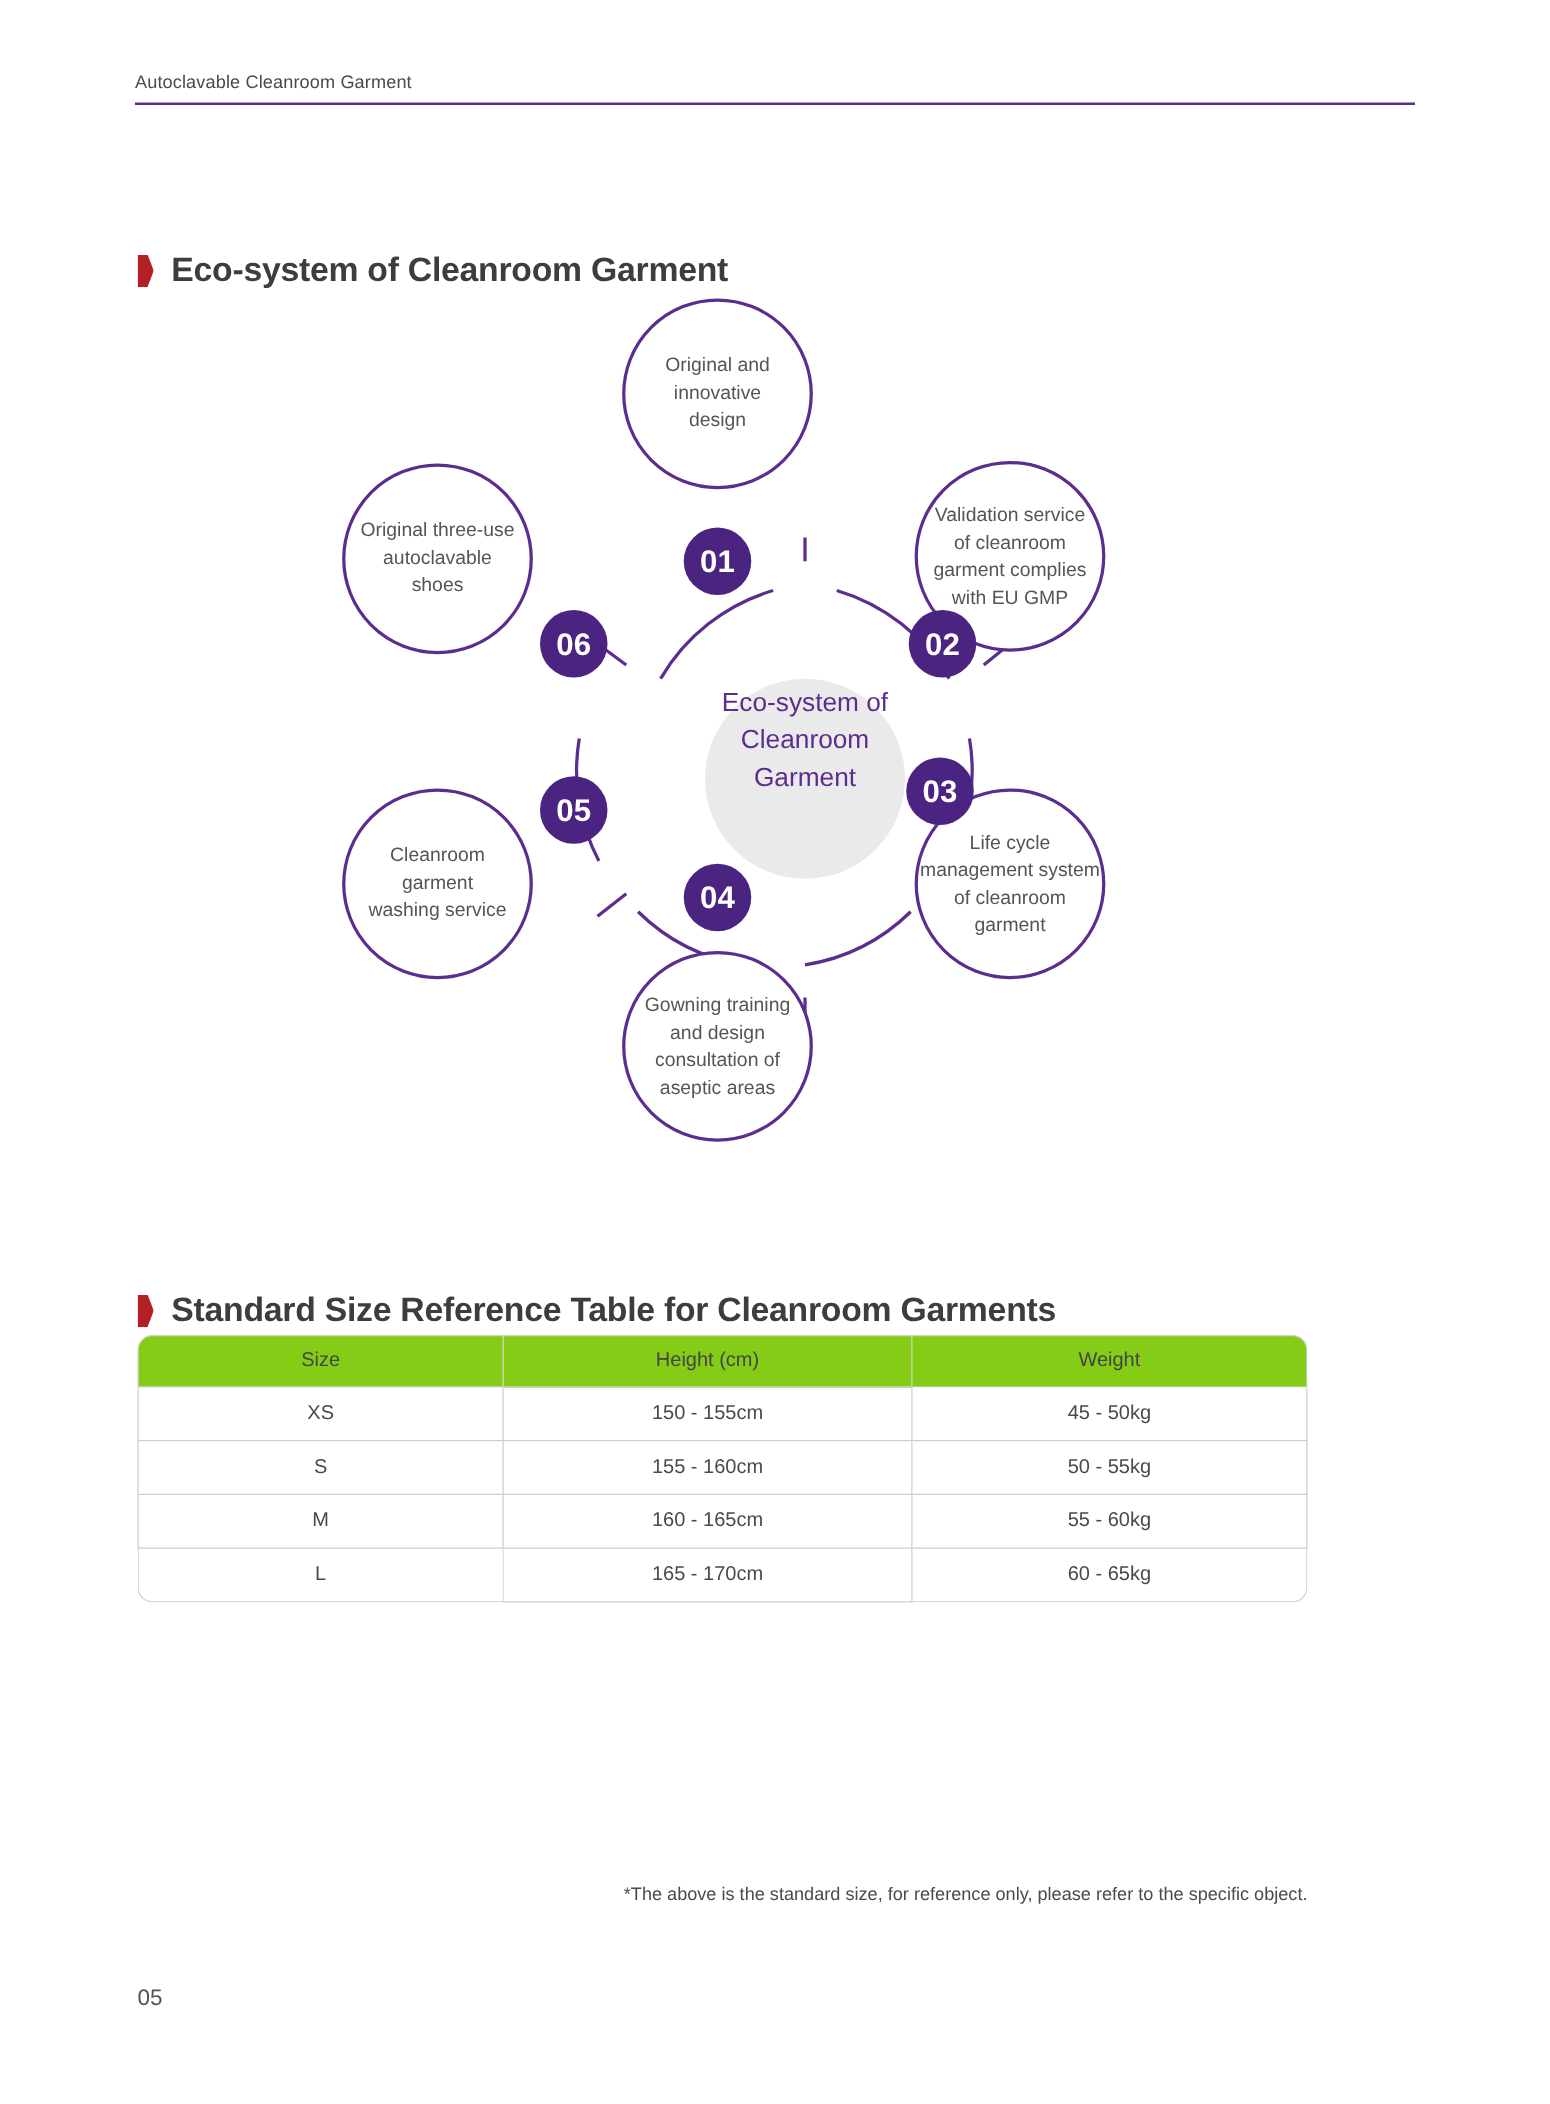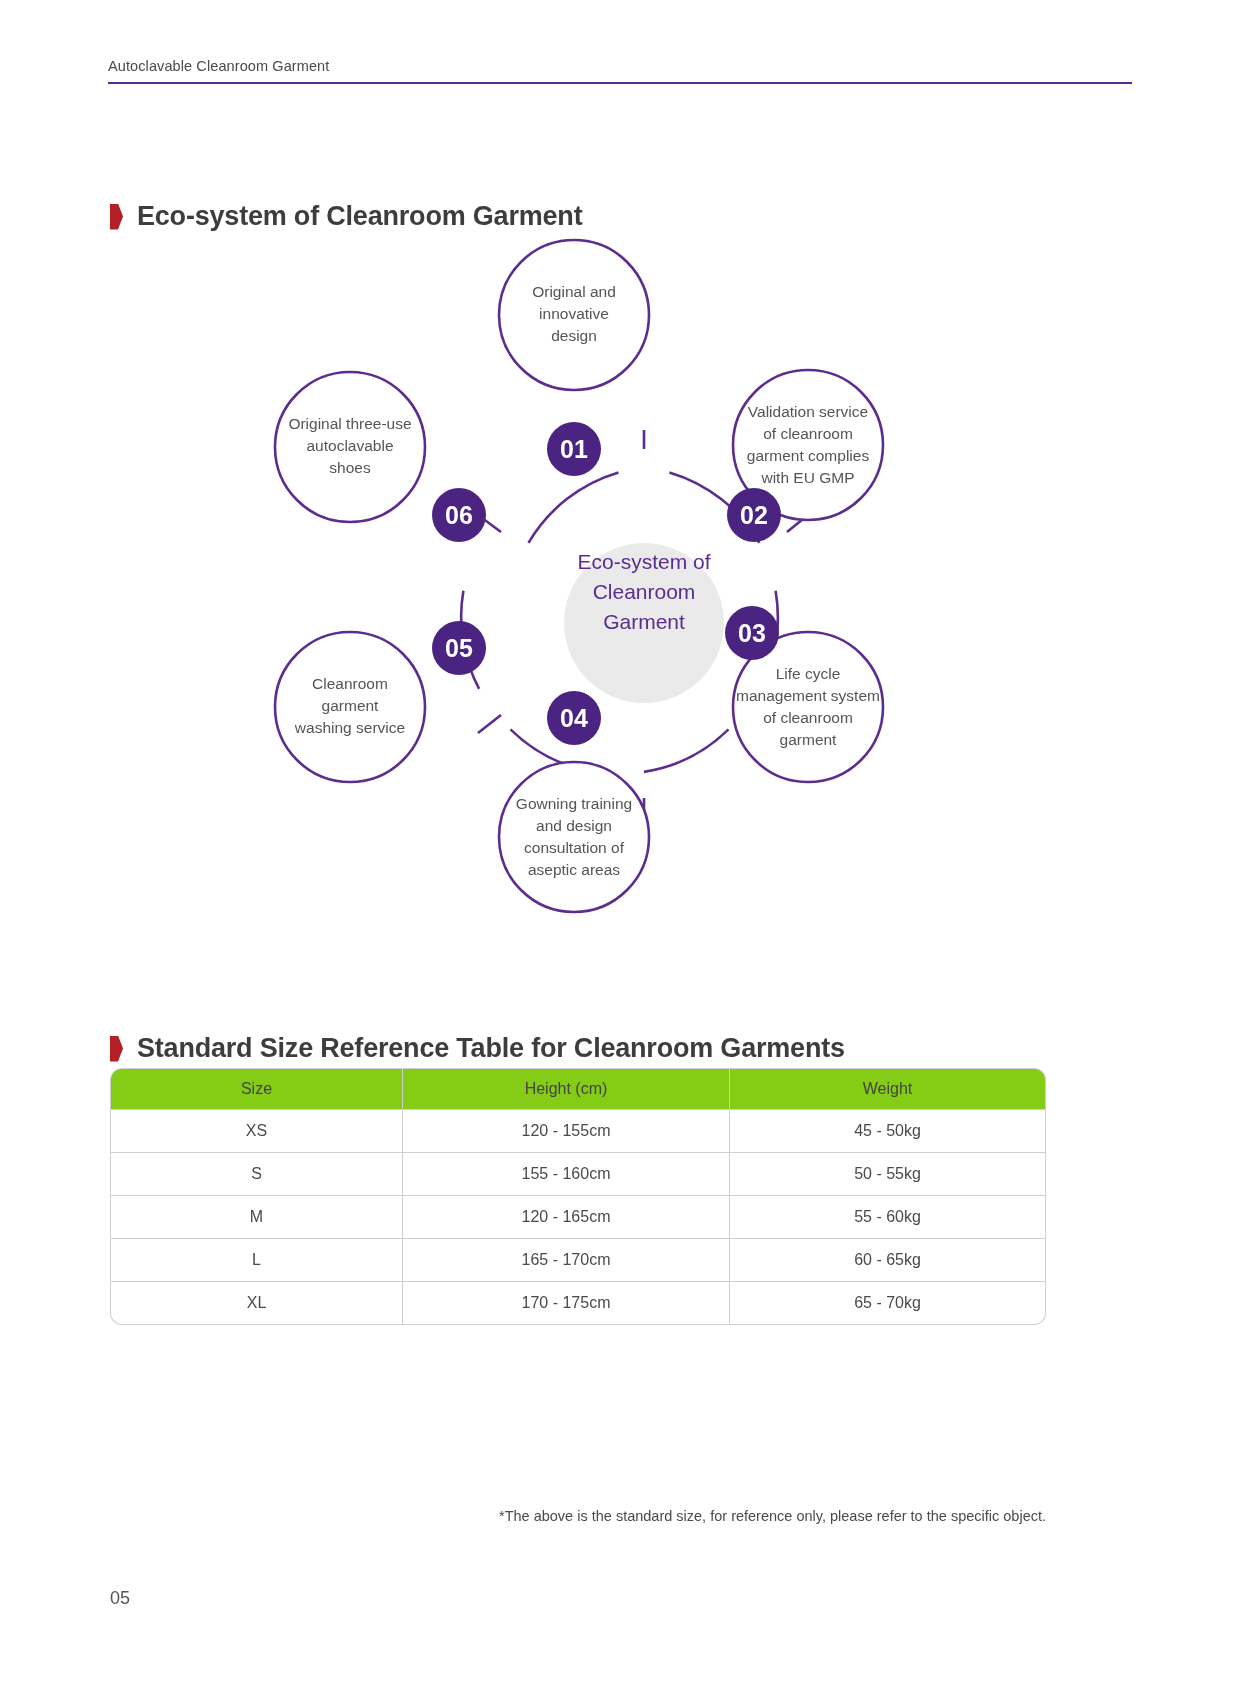--- a/index.html
+++ b/index.html
@@ -253,41 +253,36 @@
   <thead>
     <tr>
       <th>Size</th>
       <th>Height (cm)</th>
       <th>Weight</th>
     </tr>
   </thead>
   <tbody>
     <tr>
       <td>XS</td>
-      <td>120 - 155cm</td>
+      <td>150 - 155cm</td>
       <td>45 - 50kg</td>
     </tr>
     <tr>
       <td>S</td>
       <td>155 - 160cm</td>
       <td>50 - 55kg</td>
     </tr>
     <tr>
       <td>M</td>
-      <td>120 - 165cm</td>
+      <td>160 - 165cm</td>
       <td>55 - 60kg</td>
     </tr>
     <tr>
       <td>L</td>
       <td>165 - 170cm</td>
       <td>60 - 65kg</td>
     </tr>
-    <tr>
-      <td>XL</td>
-      <td>170 - 175cm</td>
-      <td>65 - 70kg</td>
-    </tr>
   </tbody>
 </table>
 
 <div class="table-note">*The above is the standard size, for reference only, please refer to the specific object.</div>
 
 <div class="page-number">05</div>
 
 </body></html>

